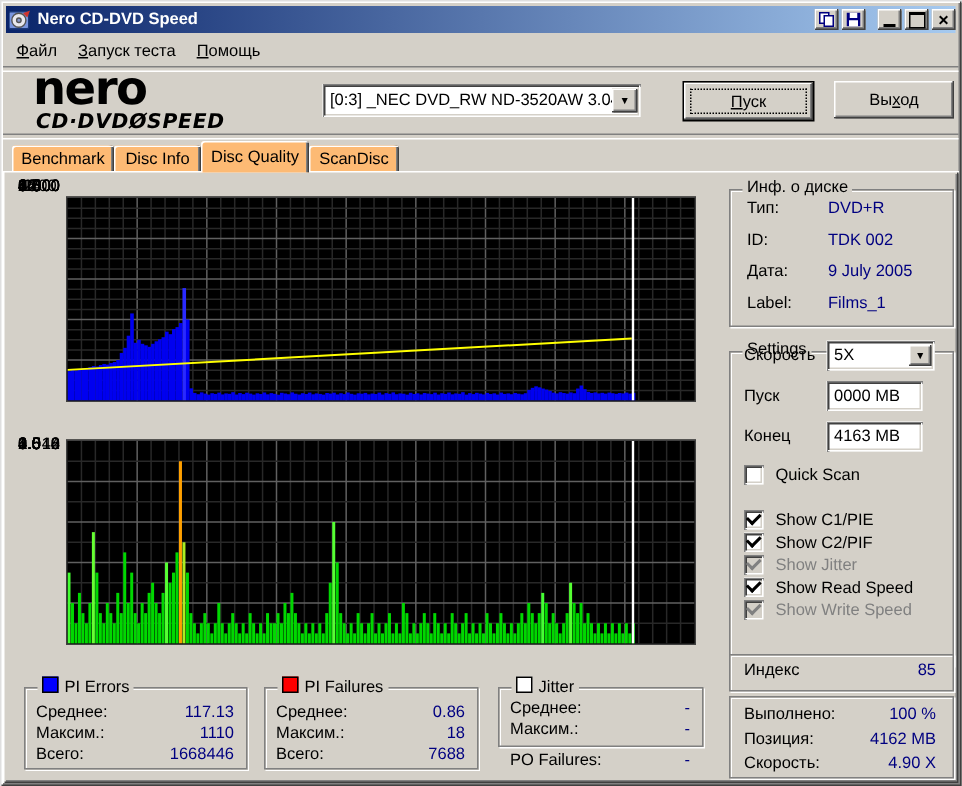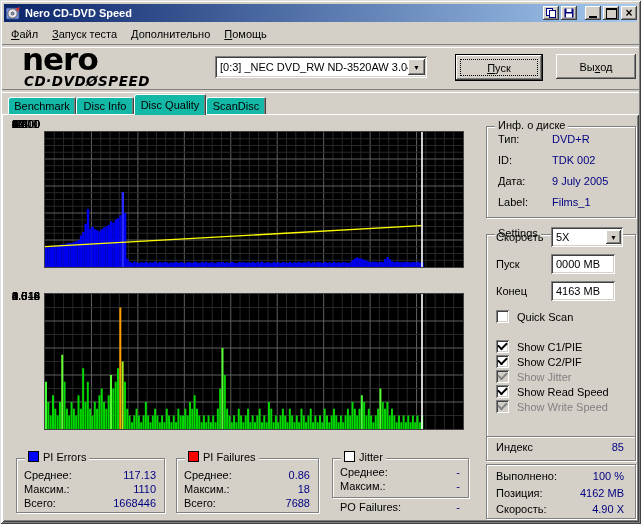--- a/index.html
+++ b/index.html
@@ -42,21 +42,21 @@
     box-shadow: inset -1px -1px 0 #404040, inset 1px 1px 0 #fff,
                 inset -2px -2px 0 #808080, inset 2px 2px 0 #d4d0c8;
     display:flex;align-items:center;justify-content:center;font-size:7px;}
   .btn{background:#d4d0c8;display:flex;align-items:center;justify-content:center;
     box-shadow: inset -1px -1px 0 #404040, inset 1px 1px 0 #fff,
                 inset -2px -2px 0 #808080, inset 2px 2px 0 #d4d0c8;}
   .btn-default{border:1px solid #000;}
   .btn-default .marquee{position:absolute;inset:4px;border:1px dotted #000;}
   .accel{text-decoration:underline;}
   
-  .tab{position:absolute;top:97px;height:17px;background:#14b8a6;text-align:center;
+  .tab{position:absolute;top:97px;height:17px;background:#fdba74;text-align:center;
     box-shadow: inset 1px 1px 0 #ffffff, inset -1px 0 0 #404040, inset -2px 0 0 #808080;
     border-top-left-radius:2px;border-top-right-radius:2px;
     padding-top:3px;box-sizing:border-box;}
   .tab.active{top:94px;height:21px;z-index:5;padding-top:5px;}
   .page-border{left:2px;right:2px;top:114px;bottom:2px;
     box-shadow: inset 1px 1px 0 #ffffff, inset -1px -1px 0 #404040,
                 inset 2px 2px 0 #d4d0c8, inset -2px -2px 0 #808080;}
   
   .chart{position:absolute;}
   .chart svg{position:absolute;background:#000;border:1px solid #404040;}
@@ -121,21 +121,20 @@
       <span class="glyph-max"></span>
     </span>
   <span class="tb-btn">
       <span class="glyph-close">×</span>
     </span>
 </div>
 
 <div class="abs menubar">
   <span class="menu-item">Файл</span>
   <span class="menu-item">Запуск теста</span>
-  <span class="menu-item">Дополнительно</span>
   <span class="menu-item">Помощь</span>
 </div>
 <div class="abs etched-h" style="left:2px;right:2px;top:44px;"></div>
 
 <div class="abs logo-nero">nero</div>
 <div class="abs logo-sub">CD·DVDØSPEED</div>
 <div class="abs combo" style="left:215px;top:56px;width:212px;height:22px;">
   <span class="combo-text">[0:3]   _NEC DVD_RW ND-3520AW 3.04</span>
   <span class="combo-arrow">
       <span>▼</span>

